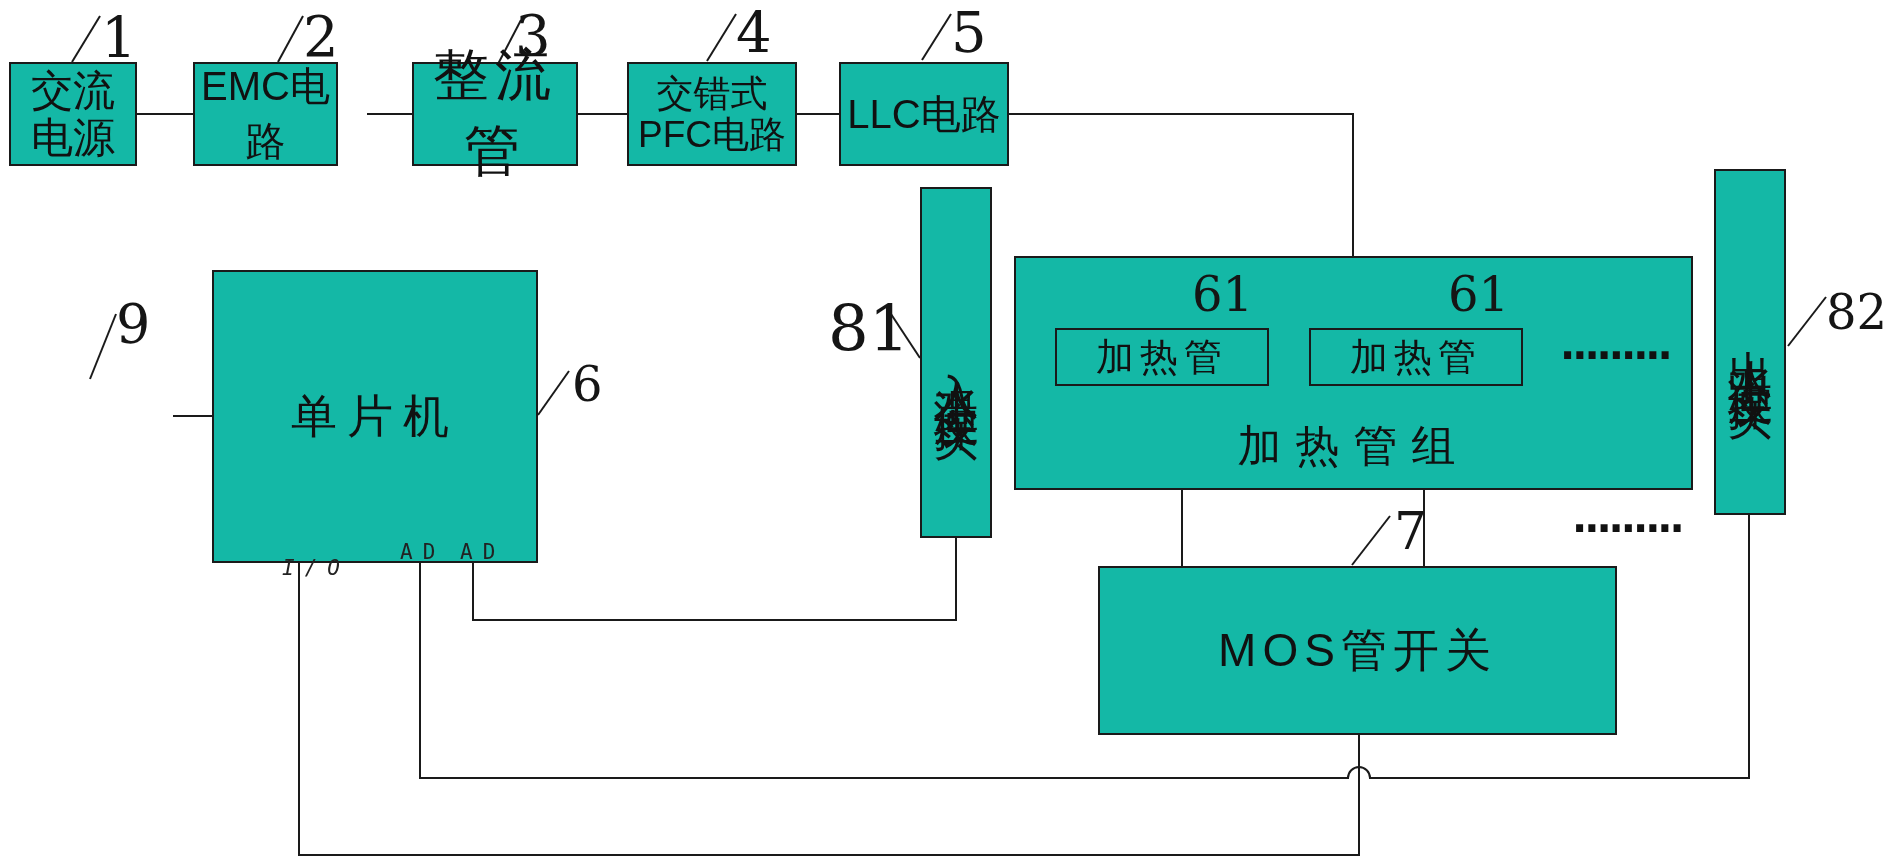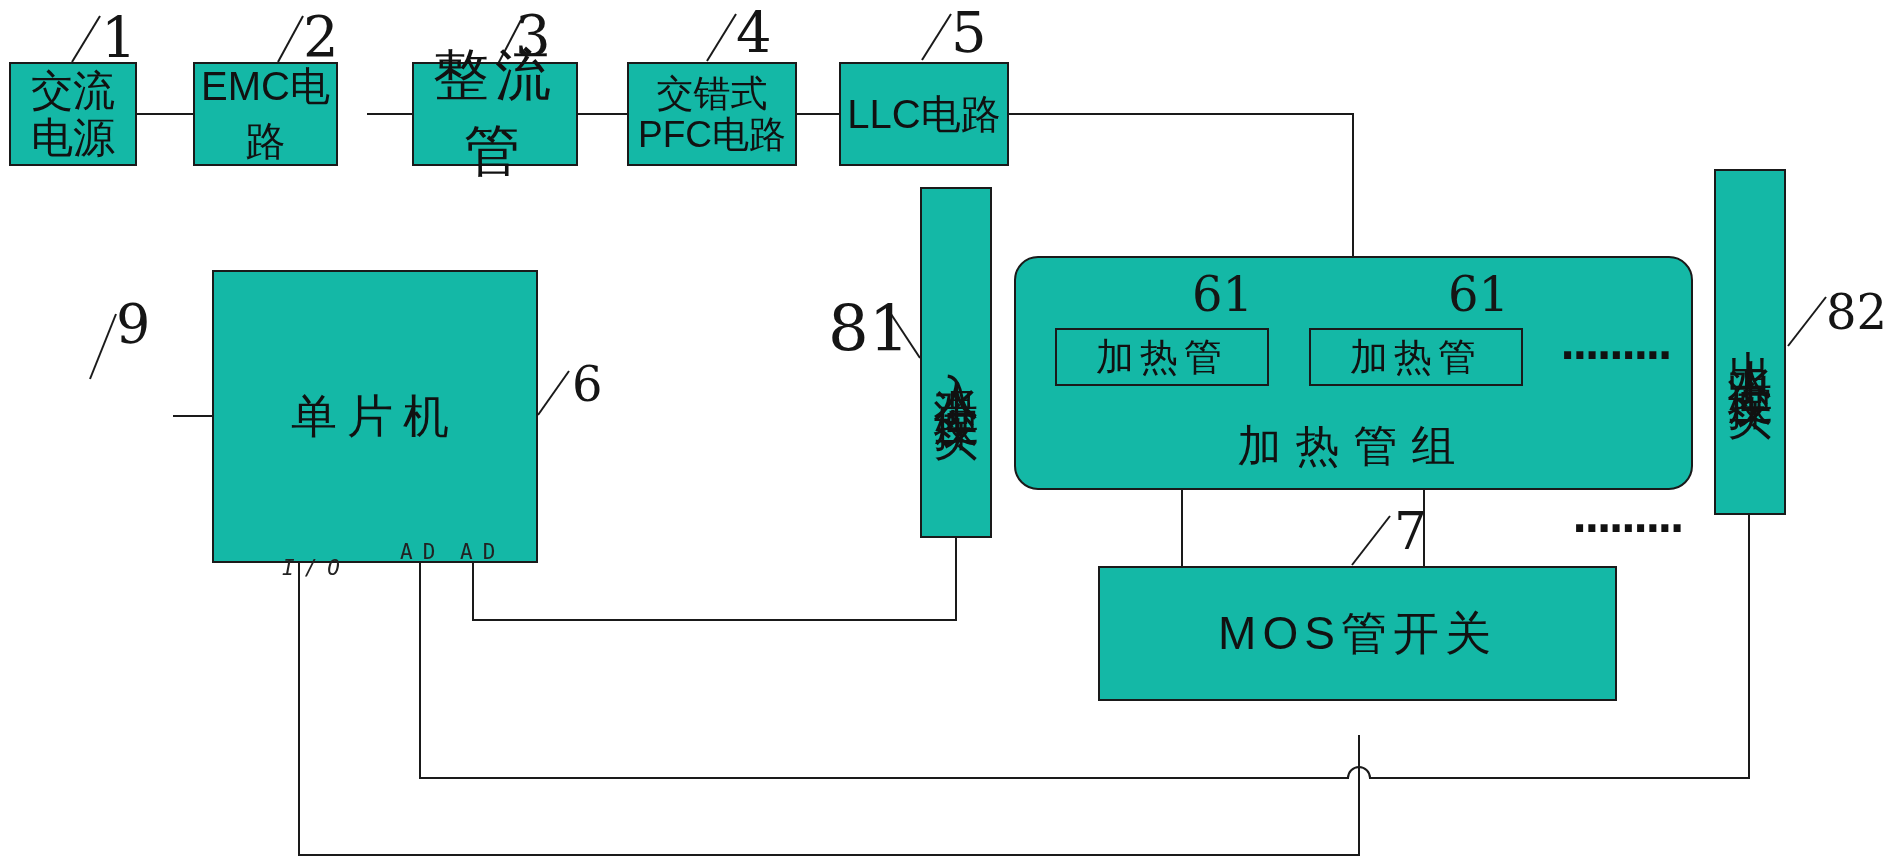--- a/index.html
+++ b/index.html
@@ -34,28 +34,28 @@
   }
   
   #ac-power      {left:9px;   top:62px;  width:128px; height:104px; font-size:42px;}
   #emc           {left:193px; top:62px;  width:145px; height:104px; font-size:40px;}
   #rectifier     {left:412px; top:62px;  width:166px; height:104px; font-size:56px; letter-spacing:6px;}
   #pfc           {left:627px; top:62px;  width:170px; height:104px; font-size:37px;}
   #llc           {left:839px; top:62px;  width:170px; height:104px; font-size:40px;}
   #vcc           {left:8px;   top:380px; width:165px; height:72px;  font-size:40px;}
   #mcu           {left:212px; top:270px; width:326px; height:293px; font-size:46px; letter-spacing:10px;}
   #inlet-probe   {left:920px; top:187px; width:72px;  height:351px;}
-  #heater-group  {left:1014px;top:256px; width:679px; height:234px;border-radius:24px;}
+  #heater-group  {left:1014px;top:256px; width:679px; height:234px;}
   #heater-1      {left:1055px;top:328px; width:214px; height:58px;  font-size:38px; letter-spacing:6px;}
   #heater-2      {left:1309px;top:328px; width:214px; height:58px;  font-size:38px; letter-spacing:6px;}
   #heater-group-label{
     position:absolute;left:0;right:0;bottom:12px;text-align:center;
     font-size:44px;letter-spacing:14px;
   }
-  #mos-switch    {left:1098px;top:566px; width:519px; height:135px; font-size:46px; letter-spacing:6px;}
+  #mos-switch    {left:1098px;top:566px; width:519px; height:169px; font-size:46px; letter-spacing:6px;}
   #outlet-probe  {left:1714px;top:169px; width:72px;  height:346px;}
   
   #ref-1 {left:101px; top:10px;  font-size:56px;}
   #ref-2 {left:303px; top:9px;   font-size:56px;}
   #ref-3 {left:515px; top:8px;   font-size:56px;}
   #ref-4 {left:736px; top:5px;   font-size:56px;}
   #ref-5 {left:951px; top:5px;   font-size:56px;}
   #ref-9 {left:116px; top:298px; font-size:54px;}
   #ref-10{left:572px; top:360px; font-size:48px;}
   #ref-81{left:828px; top:297px; font-size:64px;}

